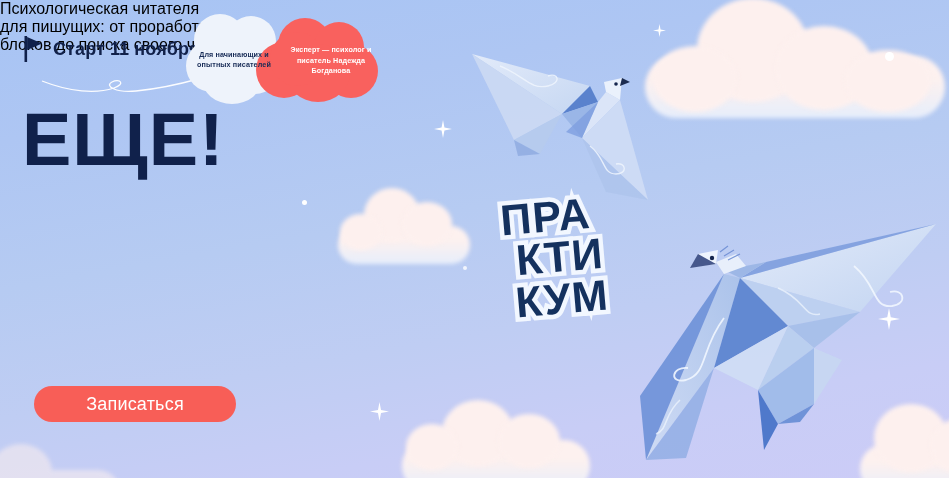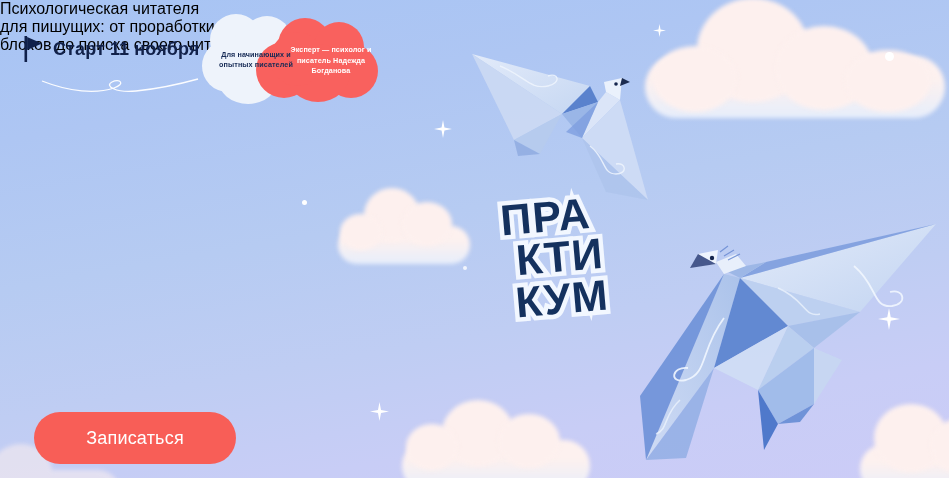--- a/index.html
+++ b/index.html
@@ -66,21 +66,21 @@
     text-align:center;
   }
   .badge .label {
     position:relative; z-index:3;
     font-size:7.2px; font-weight:700; line-height:1.45;
     letter-spacing:.1px;
   }
   .badge .blobs { position:absolute; inset:0; }
   .badge .blobs span { position:absolute; border-radius:50%; }
 
-  .badge-white  { left:16px;   top:6px;  width:96px; height:92px;justify-content:flex-end; }
+  .badge-white  { left:0px;   top:6px;  width:96px; height:92px; }
   .badge-white .blobs span { background:#eef3fb; }
   .badge-white .label { color:#162a55; width:84px; }
 
   .badge-red    { left:70px;  top:10px; width:122px; height:86px; }
   .badge-red .blobs span { background:#f9615e; }
   .badge-red .label { color:#ffffff; width:116px;padding-left:28px; }
 
   .badge-blue   { left:180px; top:3px;  width:96px; height:96px; }
   .badge-blue .blobs span { background:#2a5aa8; }
   .badge-blue .label { color:#ffffff; width:80px; }
@@ -97,22 +97,22 @@
   
   .subtitle {
     position:absolute; left:24px; top:258px; z-index:6;
     color:#1b2b52;
     font-size:21.5px; font-weight:400; line-height:1.33;
     letter-spacing:-.1px;
   }
 
   
   .cta {
-    position:absolute; left:34px; top:412px; z-index:6;
-    width:202px; height:52px; border:0; cursor:pointer;
+    position:absolute; left:34px; top:386px; z-index:6;
+    width:202px; height:36px; border:0; cursor:pointer;
     border-radius:26px;
     background:#f85e57;
     color:#ffffff;
     font-family:"Liberation Sans", sans-serif;
     font-size:18px; font-weight:400; letter-spacing:.2px;
   }
 
   
   .sticker {
     position:absolute; left:504px; top:196px; z-index:8;
@@ -292,20 +292,21 @@
         <span style="left:30px; top:26px; width:64px; height:58px;"></span>
         <span style="left:14px; top:14px; width:54px; height:54px;"></span>
       </div>
       <span class="label">Эксперт — психолог и писатель Надежда Богданова</span>
     </div>
 
 
   </div>
 
   <h1 class="headline">
+    <div>ЕЩЕ!</div>
   </h1>
 
   <p class="subtitle">
     </p>
     <div>Психологическая читателя</div>
     <div>для пишущих: от проработки</div>
     <div>блоков до поиска своего читателя</div>
   <p></p>
 
   <button class="cta">Записаться</button>

